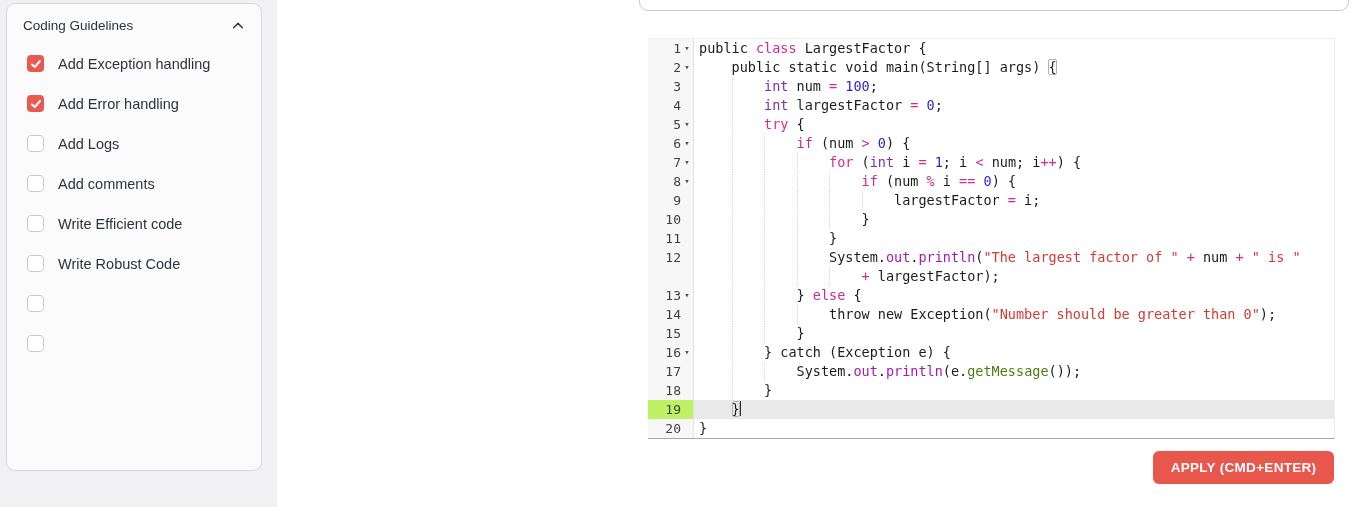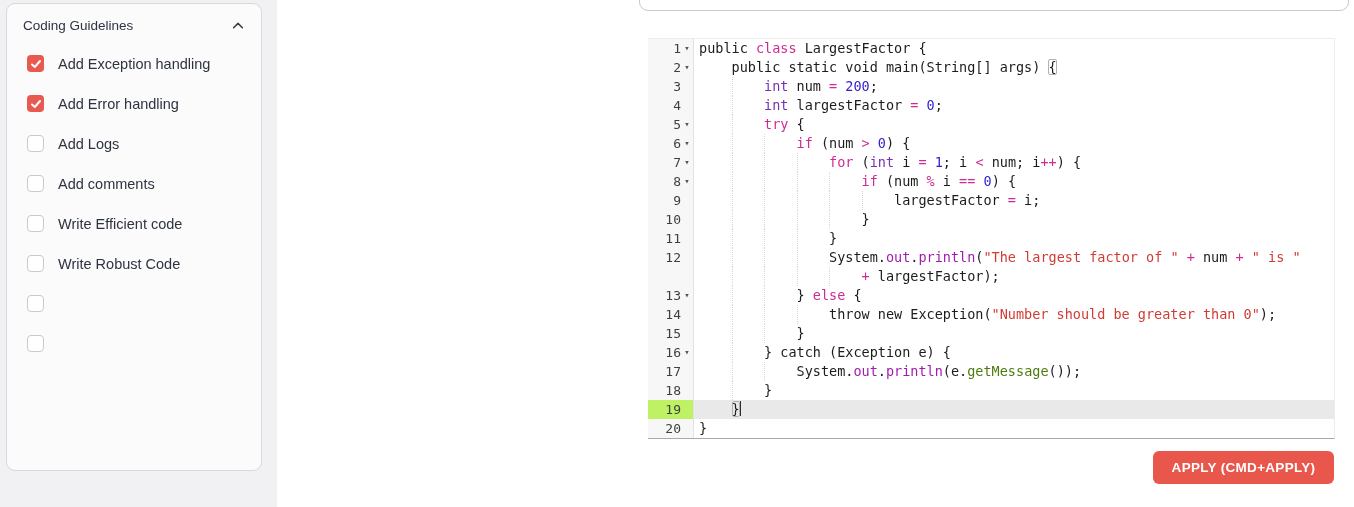--- a/index.html
+++ b/index.html
@@ -129,21 +129,21 @@
             <span class="lnum">2</span>
             <span class="fold">▾</span>
           </div>
           <div class="code"><span class="indent-unit first"></span><span class="tok-t">public static void main(String[] args) </span><span class="tok-m">{</span></div>
         </div>
         <div class="row">
           <div class="gutter">
             <span class="lnum">3</span>
             <span class="fold"></span>
           </div>
-          <div class="code"><span class="indent-unit first"></span><span class="indent-unit"></span><span class="tok-d">int</span><span class="tok-t"> num </span><span class="tok-o">=</span><span class="tok-t"> </span><span class="tok-n">200</span><span class="tok-t">;</span></div>
+          <div class="code"><span class="indent-unit first"></span><span class="indent-unit"></span><span class="tok-d">int</span><span class="tok-t"> num </span><span class="tok-o">=</span><span class="tok-t"> </span><span class="tok-n">100</span><span class="tok-t">;</span></div>
         </div>
         <div class="row">
           <div class="gutter">
             <span class="lnum">4</span>
             <span class="fold"></span>
           </div>
           <div class="code"><span class="indent-unit first"></span><span class="indent-unit"></span><span class="tok-d">int</span><span class="tok-t"> largestFactor </span><span class="tok-o">=</span><span class="tok-t"> </span><span class="tok-n">0</span><span class="tok-t">;</span></div>
         </div>
         <div class="row">
           <div class="gutter">
@@ -260,15 +260,15 @@
         <div class="row">
           <div class="gutter">
             <span class="lnum">20</span>
             <span class="fold"></span>
           </div>
           <div class="code"><span class="tok-t">}</span></div>
         </div>
       </div>
   </div>
 
-  <button class="apply-btn">APPLY (CMD+APPLY)</button>
+  <button class="apply-btn">APPLY (CMD+ENTER)</button>
 
 </div>
 
 </body></html>

